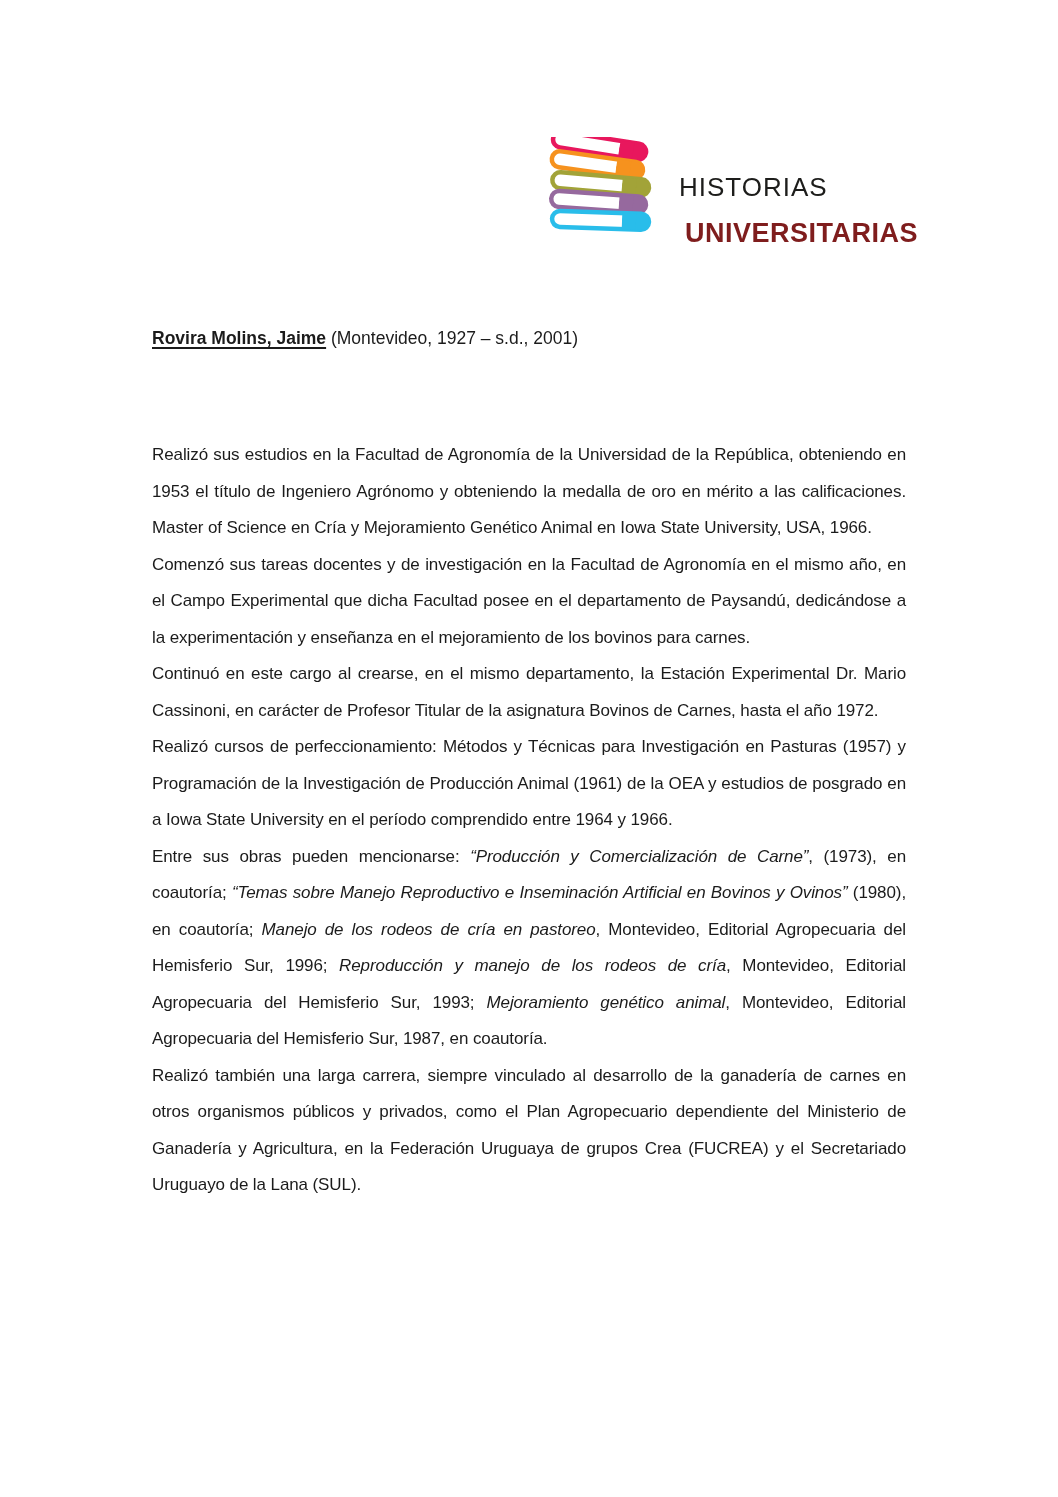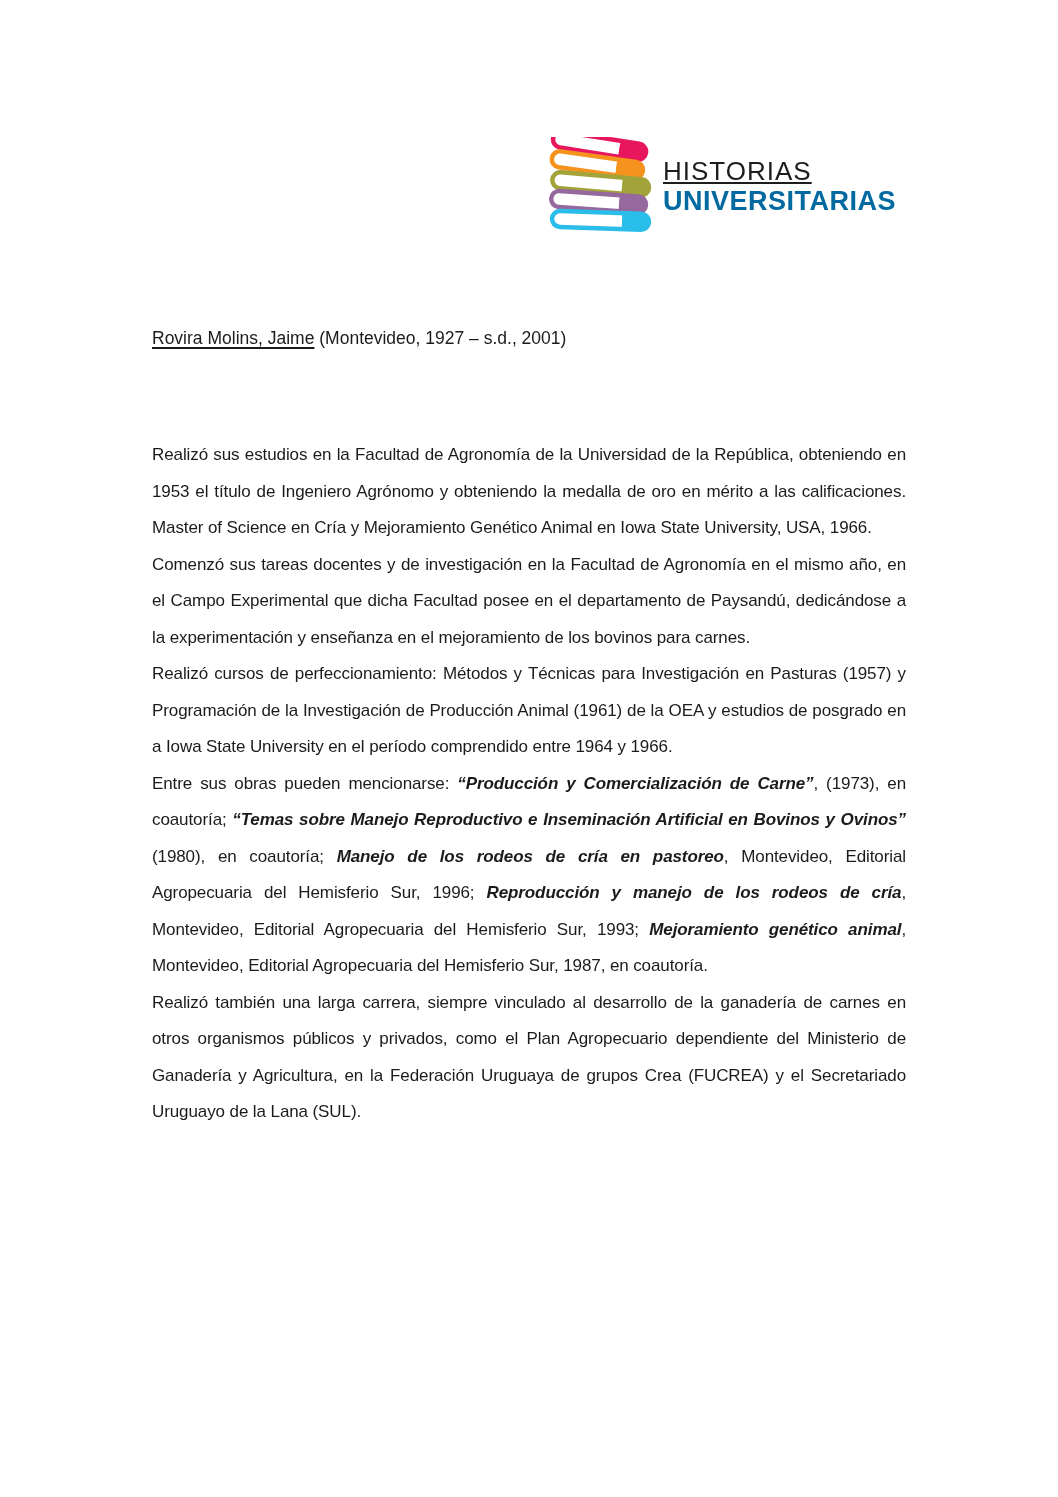--- a/index.html
+++ b/index.html
@@ -28,26 +28,25 @@
     width: 118px;
     height: 106px;
   }
   .logo-text {
     position: absolute;
     left: 118px;
     top: 23px;
     white-space: nowrap;
   }
   .logo-line1 {
-    margin: 0;
+    margin: 16px;
     font-size: 26px;
     font-weight: 500;
     letter-spacing: 1px;
     line-height: 30px;
-    text-decoration: underline;
   }
   .logo-line2 {
     margin: 0;
     font-size: 27px;
     font-weight: 700;
     letter-spacing: 0.5px;
     line-height: 30px;
   }
   
   .doc-heading {
@@ -63,22 +62,22 @@
     left: 152px;
     top: 389px;
     width: 754px;
     font-size: 17px;
     line-height: 36.5px;
     text-align: justify;
     letter-spacing: -0.1px;
     margin-top: 48px;
   }
   .doc-body p { margin: 0; }
-  .b { font-weight: 400; }
-  .it { font-style: italic; font-weight: bold; }
+  .b { font-weight: 700; }
+  .it { font-style: italic; }
   .u { text-decoration: underline; text-decoration-thickness: 2px; text-underline-offset: 3px; }
 </style>
 </head>
 <body>
 
 <div class="page">
 
   <div class="logo">
     <svg class="logo-books" viewBox="0 0 118 104">
         <g transform="rotate(9 101 15)">
@@ -102,27 +101,28 @@
           <rect x="74" y="59" width="14" height="16" fill="#96699e"></rect>
         </g>
         <g transform="rotate(2 104 84)">
           <rect x="7" y="76" width="97" height="16" rx="8" fill="#ffffff" stroke="#29bdea" stroke-width="4.5"></rect>
           <rect x="77" y="76" width="27" height="16" rx="8" fill="#29bdea"></rect>
           <rect x="77" y="76" width="14" height="16" fill="#29bdea"></rect>
         </g>
       </svg>
     <div class="logo-text">
       <p class="logo-line1" style="color: rgb(29, 29, 27);">HISTORIAS</p>
-      <p class="logo-line2" style="color: #0369a1;">UNIVERSITARIAS</p>
+      <p class="logo-line2" style="color: #7f1d1d; margin-left: 22px;">UNIVERSITARIAS</p>
     </div>
   </div>
 
   <div class="doc-heading"><span class="b u">Rovira Molins, Jaime</span><span> (Montevideo, 1927 – s.d., 2001)</span></div>
 
   <div class="doc-body">
       <p><span>Realizó sus estudios en la Facultad de Agronomía de la Universidad de la República, obteniendo en 1953 el título de Ingeniero Agrónomo y obteniendo la medalla de oro en mérito a las calificaciones. Master of Science en Cría y Mejoramiento Genético Animal en Iowa State University, USA, 1966.</span></p>
       <p><span>Comenzó sus tareas docentes y de investigación en la Facultad de Agronomía en el mismo año, en el Campo Experimental que dicha Facultad posee en el departamento de Paysandú, dedicándose a la experimentación y enseñanza en el mejoramiento de los bovinos para carnes.</span></p>
+      <p><span>Continuó en este cargo al crearse, en el mismo departamento, la Estación Experimental Dr. Mario Cassinoni, en carácter de Profesor Titular de la asignatura Bovinos de Carnes, hasta el año 1972.</span></p>
       <p><span>Realizó cursos de perfeccionamiento: Métodos y Técnicas para Investigación en Pasturas (1957) y Programación de la Investigación de Producción Animal (1961) de la OEA y estudios de posgrado en a Iowa State University en el período comprendido entre 1964 y 1966.</span></p>
       <p><span>Entre sus obras pueden mencionarse: </span><span class="it">“Producción y Comercialización de Carne”</span><span>, (1973), en coautoría; </span><span class="it">“Temas sobre Manejo Reproductivo e Inseminación Artificial en Bovinos y Ovinos”</span><span> (1980), en coautoría; </span><span class="it">Manejo de los rodeos de cría en pastoreo</span><span>, Montevideo, Editorial Agropecuaria del Hemisferio Sur, 1996; </span><span class="it">Reproducción y manejo de los rodeos de cría</span><span>, Montevideo, Editorial Agropecuaria del Hemisferio Sur, 1993; </span><span class="it">Mejoramiento genético animal</span><span>, Montevideo, Editorial Agropecuaria del Hemisferio Sur, 1987, en coautoría.</span></p>
       <p><span>Realizó también una larga carrera, siempre vinculado al desarrollo de la ganadería de carnes en otros organismos públicos y privados, como el Plan Agropecuario dependiente del Ministerio de Ganadería y Agricultura, en la Federación Uruguaya de grupos Crea (FUCREA) y el Secretariado Uruguayo de la Lana (SUL).</span></p>
     </div>
 
 </div>
 
 </body></html>

